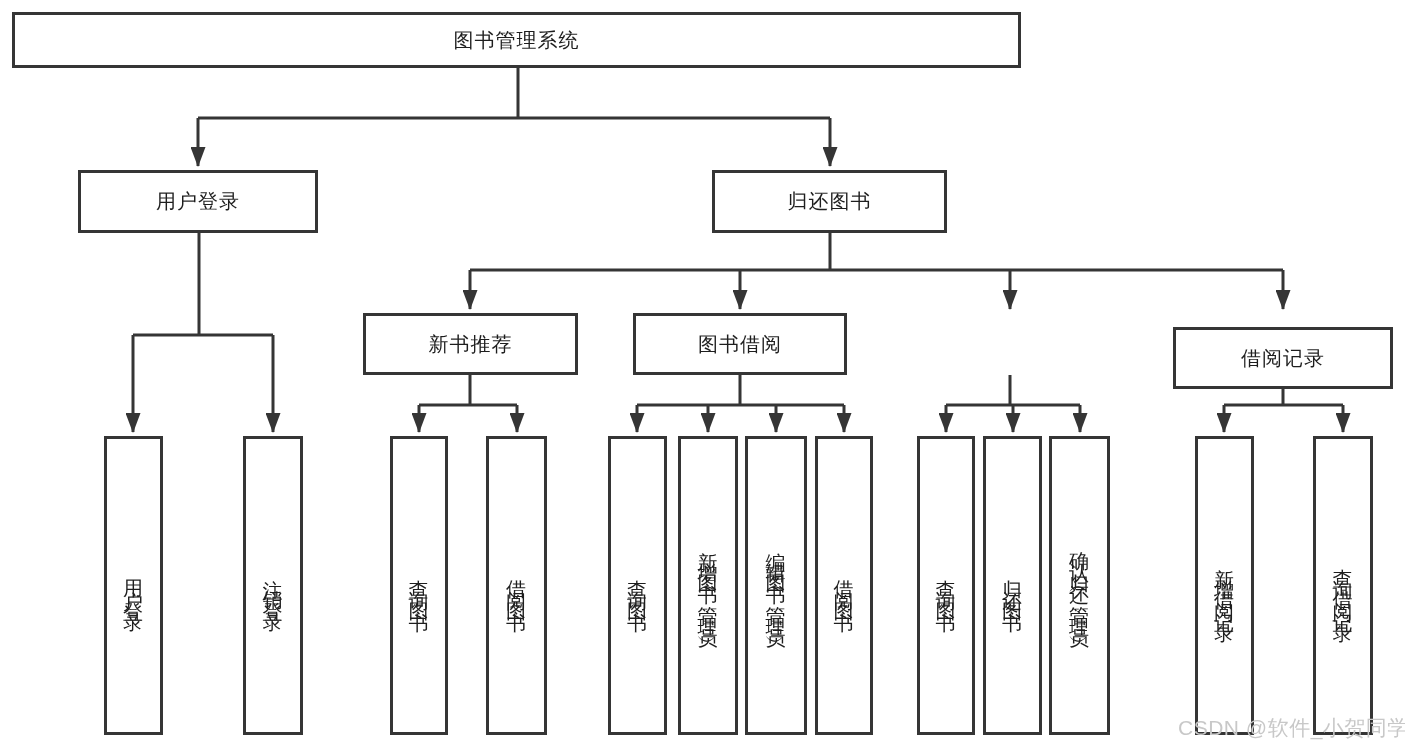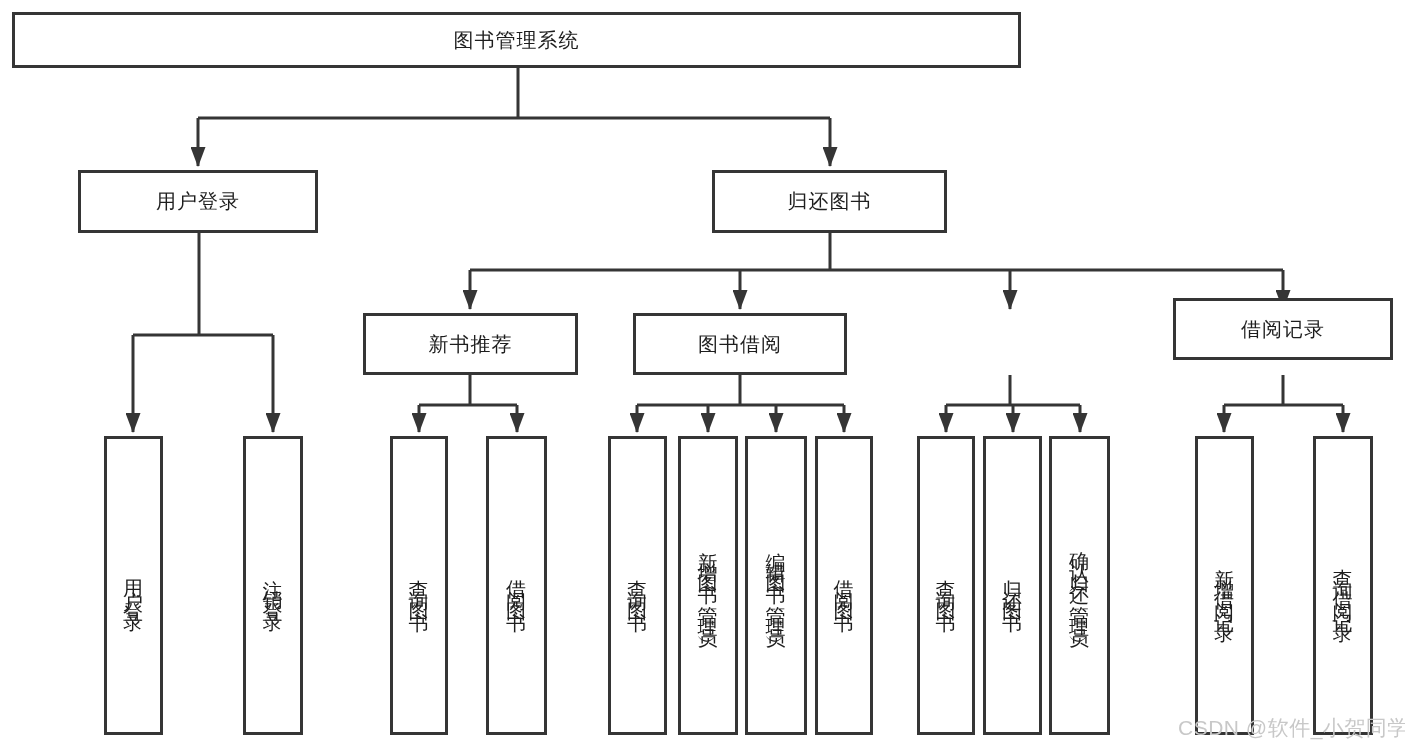--- a/index.html
+++ b/index.html
@@ -104,21 +104,21 @@
   <div class="box" style="left:712px; top:170px; width:235px; height:63px;">
     <span>归还图书</span>
   </div>
 
   <div class="box" style="left:633px; top:313px; width:214px; height:62px;">
     <span>图书借阅</span>
   </div>
   <div class="box" style="left:363px; top:313px; width:215px; height:62px;">
     <span>新书推荐</span>
   </div>
-  <div class="box" style="left:1173px; top:298px; width:220px; height:62px;">
+  <div class="box" style="left:1173px; top:327px; width:220px; height:62px;">
     <span>借阅记录</span>
   </div>
 
   <div class="box vbox" style="left:104px; top:436px; width:59px; height:299px;">
     <span class="vtext">用户登录</span>
   </div>
   <div class="box vbox" style="left:243px; top:436px; width:60px; height:299px;">
     <span class="vtext">注销登录</span>
   </div>
 

